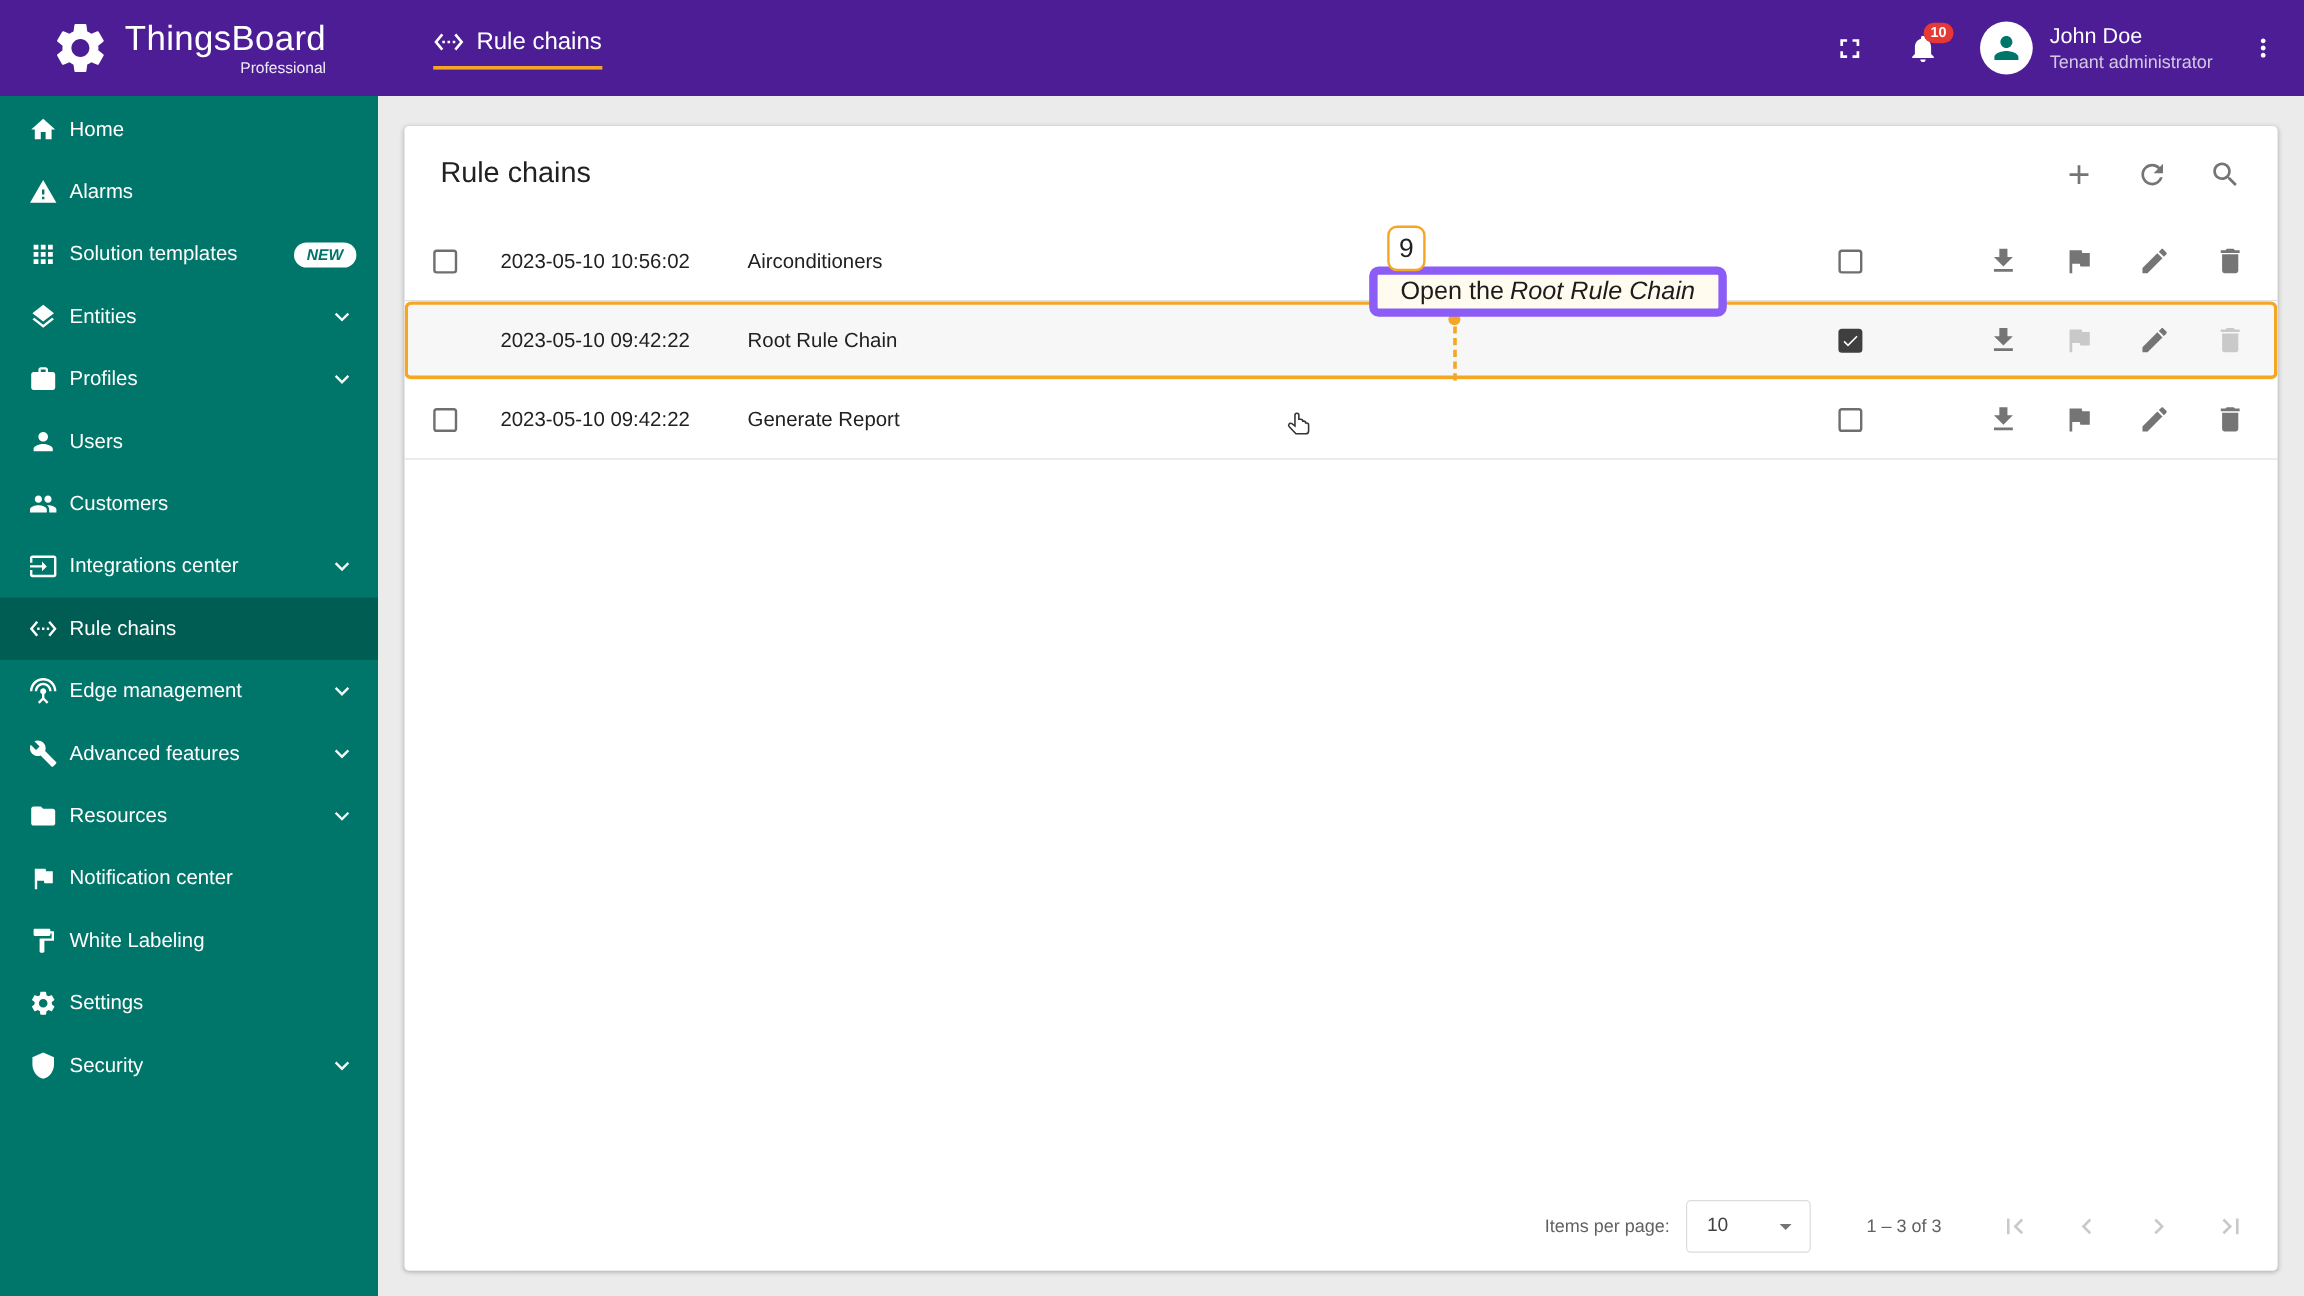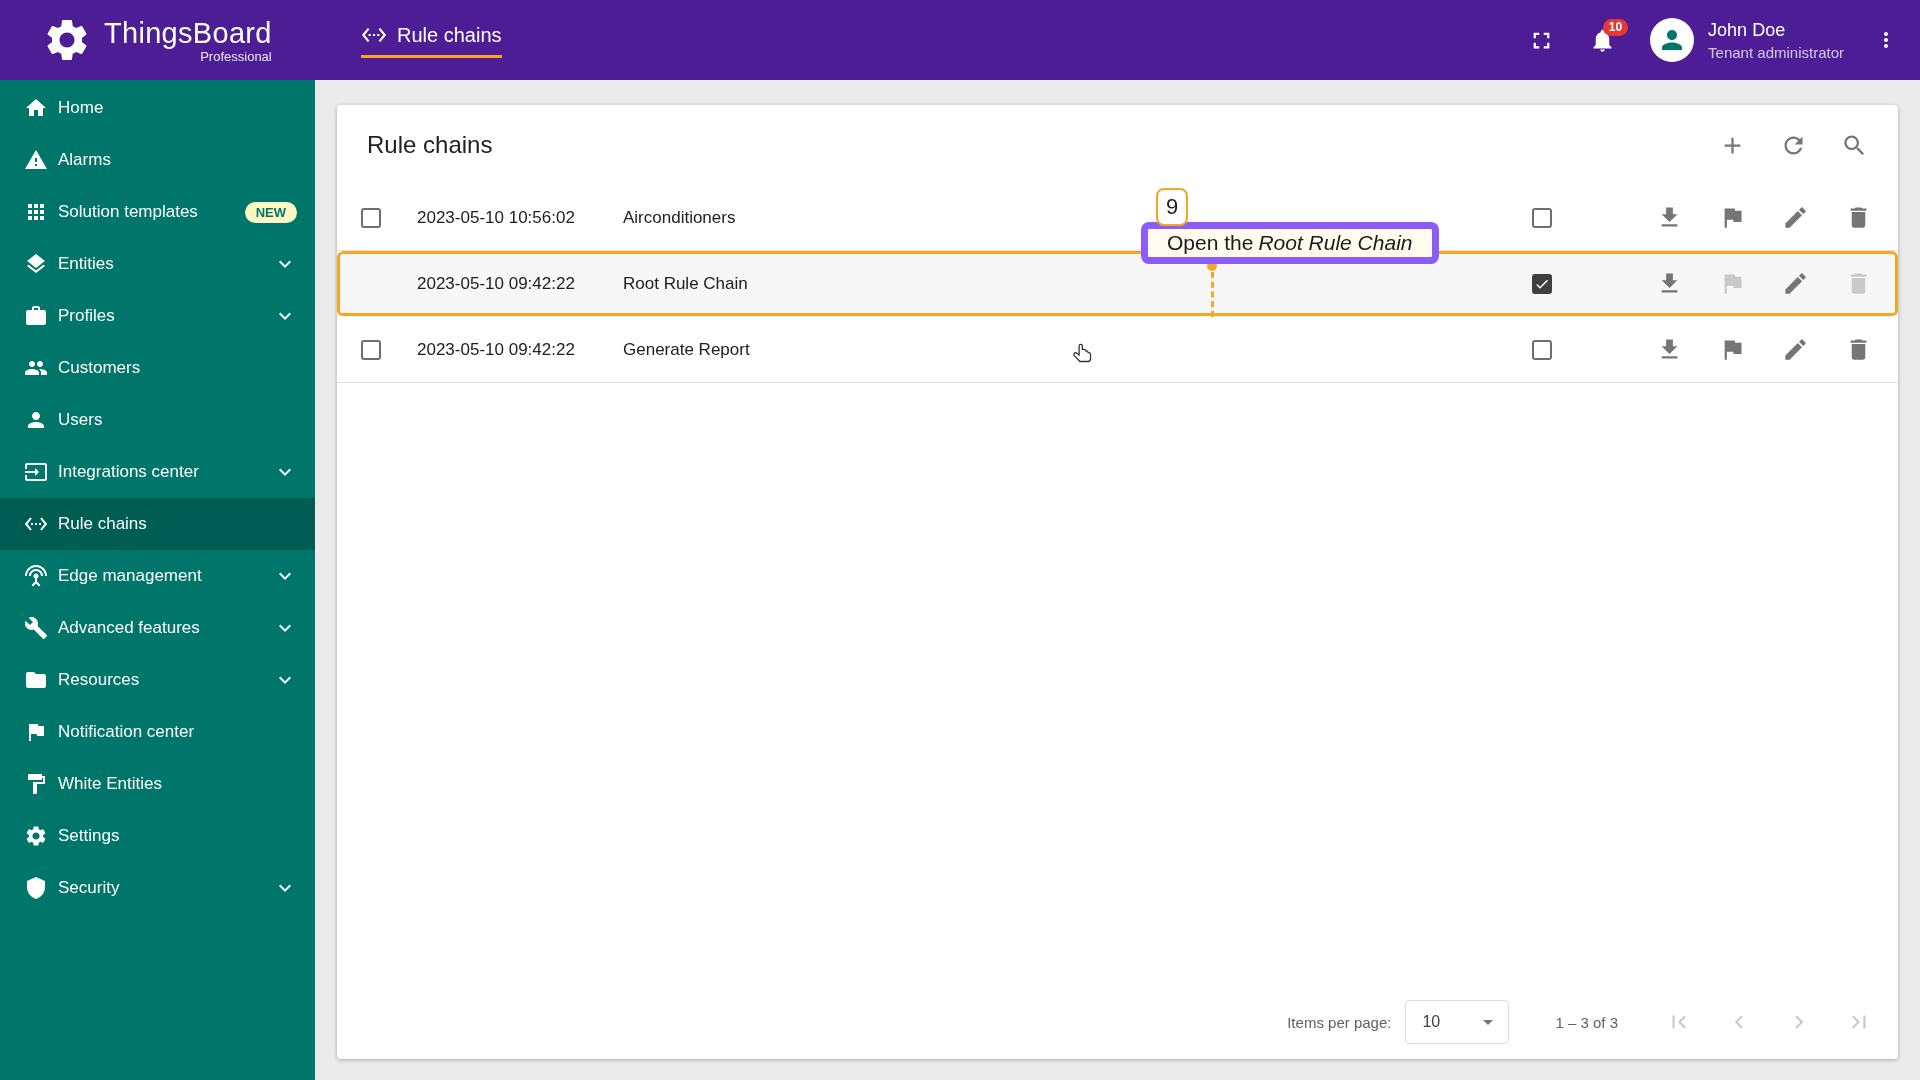--- a/index.html
+++ b/index.html
@@ -25,21 +25,21 @@
   .user-name { font-size:18px; }
   .user-role { font-size:15px; opacity:.75; margin-top:3px; }
   .more-btn { color:#fff; margin-right:22px; cursor:pointer; }
 
   
   .sidebar { position:absolute; top:80px; left:0; width:315px; height:1000px; background:#00756a; color:#fff; padding-top:2px; }
   .nav-item { height:52px; display:flex; align-items:center; padding:0 18px 0 24px; gap:10px; font-size:17px; font-weight:500; cursor:pointer; }
   .nav-item.active { background:#005d54; }
   .nav-item .ic { flex:none; }
   .nav-label { white-space:nowrap; }
-  .badge-new { margin-left:auto; background:#fef9c3; color:#00756a; font-size:13px; font-weight:700; padding:3px 11px; border-radius:12px; }
+  .badge-new { margin-left:auto; background:#ffffff; color:#00756a; font-size:13px; font-weight:700; padding:3px 11px; border-radius:12px;font-style:italic; }
   .chev { margin-left:auto; opacity:.95; }
 
   
   .main { position:absolute; left:315px; top:80px; width:1605px; height:1000px; background:#ebebeb; }
   .card { position:absolute; left:22px; top:25px; width:1561px; height:954px; background:#fff; border-radius:4px; box-shadow:0 1px 4px rgba(0,0,0,.28); }
   .card-header { height:80px; display:flex; align-items:center; padding:0 30px 0 30px; }
   .card-title { font-size:24px; color:#212121; flex:1; }
   .card-actions { display:flex; gap:34px; color:#757575; }
   .card-actions .ic { width:27px; height:27px; cursor:pointer; }
 
@@ -157,32 +157,32 @@
     <svg class="ic" viewBox="0 0 24 24">
         <path d="M20 6h-4V4c0-1.11-.89-2-2-2h-4c-1.11 0-2 .89-2 2v2H4c-1.11 0-1.99.89-1.99 2L2 19c0 1.11.89 2 2 2h16c1.11 0 2-.89 2-2V8c0-1.11-.89-2-2-2zm-6 0h-4V4h4v2z"></path>
       </svg>
     <span class="nav-label">Profiles</span>
     <svg class="ic chev" viewBox="0 0 24 24">
         <path d="M7.41 8.59L12 13.17l4.59-4.58L18 10l-6 6-6-6 1.41-1.41z"></path>
       </svg>
   </div>
   <div class="nav-item">
     <svg class="ic" viewBox="0 0 24 24">
+        <path d="M12 12c2.21 0 4-1.79 4-4s-1.79-4-4-4-4 1.79-4 4 1.79 4 4 4zm0 2c-2.67 0-8 1.34-8 4v2h16v-2c0-2.66-5.33-4-8-4z"></path>
+      </svg>
+    <span class="nav-label">Users</span>
+  </div>
+  <div class="nav-item">
+    <svg class="ic" viewBox="0 0 24 24">
         <path d="M16 11c1.66 0 2.99-1.34 2.99-3S17.66 5 16 5c-1.66 0-3 1.34-3 3s1.34 3 3 3zm-8 0c1.66 0 2.99-1.34 2.99-3S9.66 5 8 5C6.34 5 5 6.34 5 8s1.34 3 3 3zm0 2c-2.33 0-7 1.17-7 3.5V19h14v-2.5c0-2.33-4.67-3.5-7-3.5zm8 0c-.29 0-.62.02-.97.05 1.16.84 1.97 1.97 1.97 3.45V19h6v-2.5c0-2.33-4.67-3.5-7-3.5z"></path>
       </svg>
     <span class="nav-label">Customers</span>
   </div>
   <div class="nav-item">
     <svg class="ic" viewBox="0 0 24 24">
-        <path d="M12 12c2.21 0 4-1.79 4-4s-1.79-4-4-4-4 1.79-4 4 1.79 4 4 4zm0 2c-2.67 0-8 1.34-8 4v2h16v-2c0-2.66-5.33-4-8-4z"></path>
-      </svg>
-    <span class="nav-label">Users</span>
-  </div>
-  <div class="nav-item">
-    <svg class="ic" viewBox="0 0 24 24">
         <path d="M21 3.01H3c-1.1 0-2 .9-2 2V9h2V4.99h18v14.03H3V15H1v4.01c0 1.1.9 1.98 2 1.98h18c1.1 0 2-.88 2-1.98v-14c0-1.11-.9-2-2-2zM11 16l4-4-4-4v3H1v2h10v3z"></path>
       </svg>
     <span class="nav-label">Integrations center</span>
     <svg class="ic chev" viewBox="0 0 24 24">
         <path d="M7.41 8.59L12 13.17l4.59-4.58L18 10l-6 6-6-6 1.41-1.41z"></path>
       </svg>
   </div>
   <div class="nav-item active">
     <svg class="ic" viewBox="0 0 24 24">
         <path d="M7.77 6.76L6.23 5.48.82 12l5.41 6.52 1.54-1.28L3.42 12l4.35-5.24zM7 13h2v-2H7v2zm10-2h-2v2h2v-2zm-6 2h2v-2h-2v2zm6.77-7.52l-1.54 1.28L20.58 12l-4.35 5.24 1.54 1.28L23.18 12l-5.41-6.52z"></path>
@@ -219,21 +219,21 @@
   <div class="nav-item">
     <svg class="ic" viewBox="0 0 24 24">
         <path d="M14.4 6L14 4H5v17h2v-7h5.6l.4 2h7V6z"></path>
       </svg>
     <span class="nav-label">Notification center</span>
   </div>
   <div class="nav-item">
     <svg class="ic" viewBox="0 0 24 24">
         <path d="M18 4V3c0-.55-.45-1-1-1H5c-.55 0-1 .45-1 1v4c0 .55.45 1 1 1h12c.55 0 1-.45 1-1V6h1v4H9v11c0 .55.45 1 1 1h2c.55 0 1-.45 1-1v-9h8V4h-3z"></path>
       </svg>
-    <span class="nav-label">White Entities</span>
+    <span class="nav-label">White Labeling</span>
   </div>
   <div class="nav-item">
     <svg class="ic" viewBox="0 0 24 24">
         <path d="M19.14 12.94c.04-.3.06-.61.06-.94 0-.32-.02-.64-.07-.94l2.03-1.58c.18-.14.23-.41.12-.61l-1.92-3.32c-.12-.22-.37-.29-.59-.22l-2.39.96c-.5-.38-1.03-.7-1.62-.94l-.36-2.54c-.04-.24-.24-.41-.48-.41h-3.84c-.24 0-.43.17-.47.41l-.36 2.54c-.59.24-1.13.57-1.62.94l-2.39-.96c-.22-.08-.47 0-.59.22L2.74 8.87c-.12.21-.08.47.12.61l2.03 1.58c-.05.3-.09.63-.09.94s.02.64.07.94l-2.03 1.58c-.18.14-.23.41-.12.61l1.92 3.32c.12.22.37.29.59.22l2.39-.96c.5.38 1.03.7 1.62.94l.36 2.54c.05.24.24.41.48.41h3.84c.24 0 .44-.17.47-.41l.36-2.54c.59-.24 1.13-.56 1.62-.94l2.39.96c.22.08.47 0 .59-.22l1.92-3.32c.12-.22.07-.47-.12-.61l-2.01-1.58zM12 15.6c-1.98 0-3.6-1.62-3.6-3.6s1.62-3.6 3.6-3.6 3.6 1.62 3.6 3.6-1.62 3.6-3.6 3.6z"></path>
       </svg>
     <span class="nav-label">Settings</span>
   </div>
   <div class="nav-item">
     <svg class="ic" viewBox="0 0 24 24">
         <path d="M12 1L3 5v6c0 5.55 3.84 10.74 9 12 5.16-1.26 9-6.45 9-12V5l-9-4z"></path>

